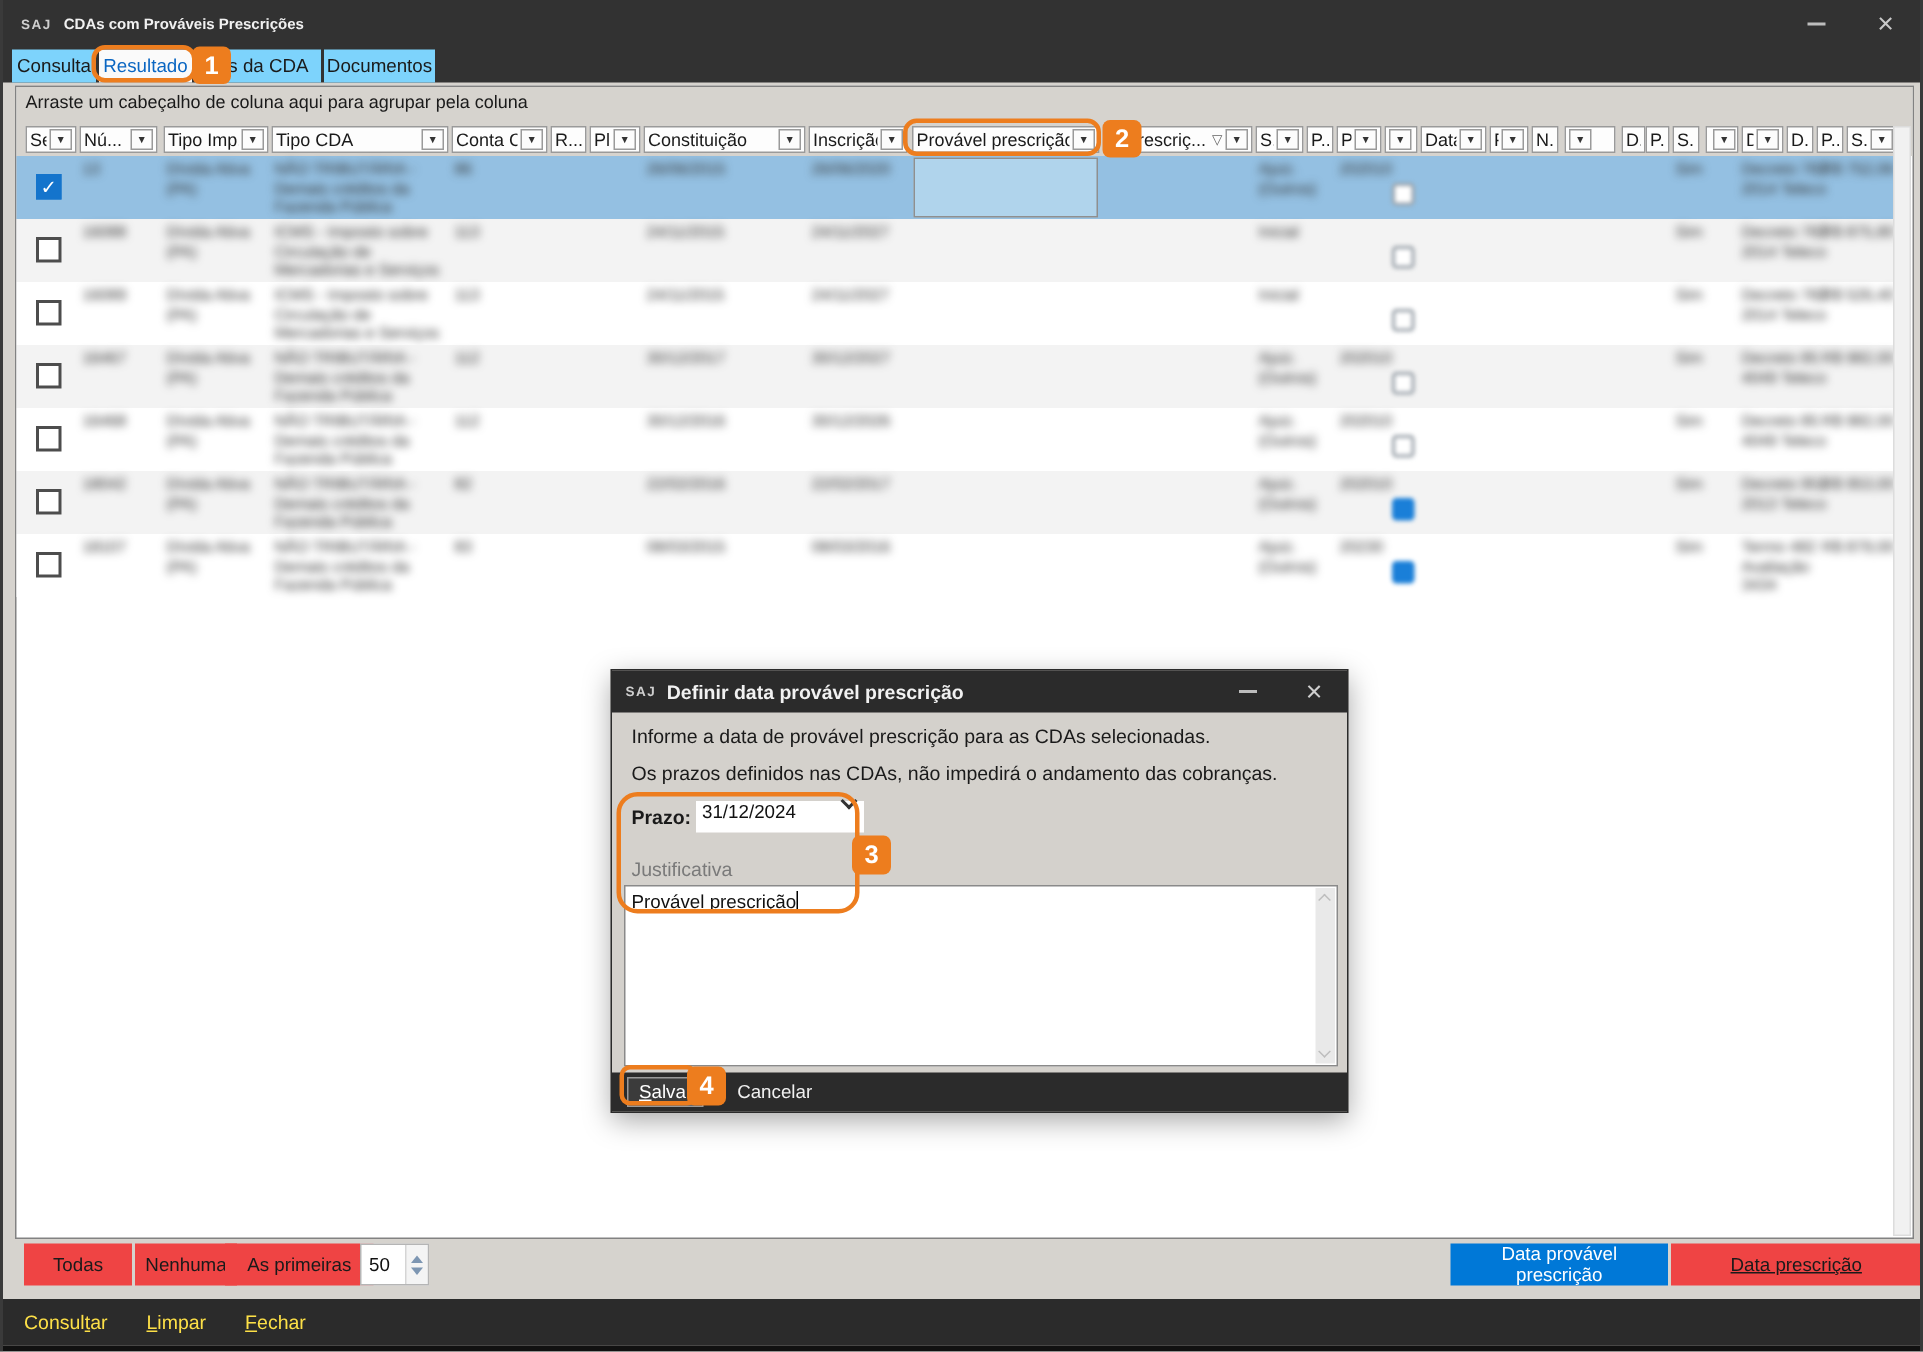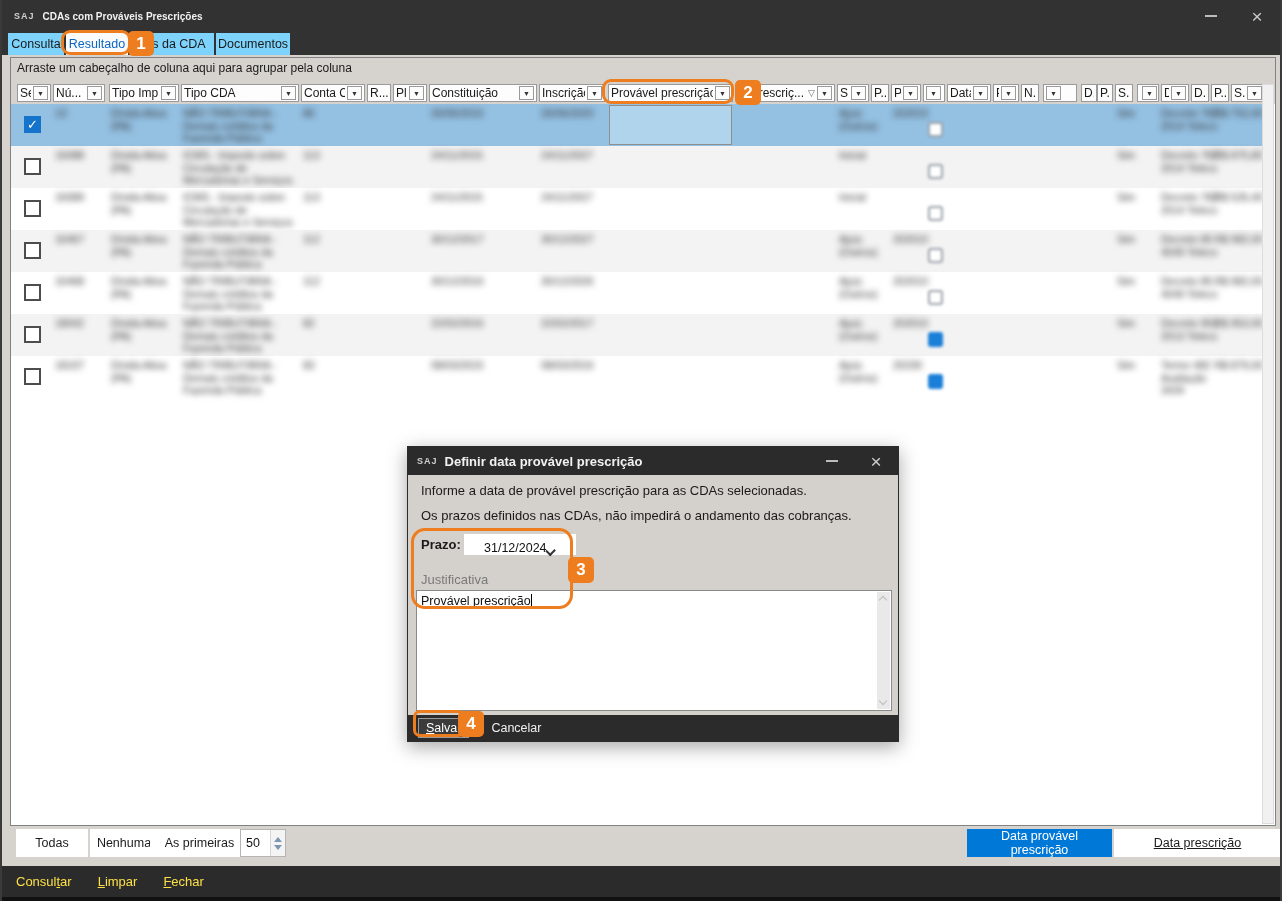--- a/index.html
+++ b/index.html
@@ -41,21 +41,21 @@
   .cb{position:absolute;left:13px;top:12px;width:17px;height:17px;background:#fff;border:2px solid #4d4d4d;}
   .cb.checked{background:#1474cc;border-color:#1474cc;color:#fff;font-size:13px;line-height:14px;text-align:center;}
   .bcell{position:absolute;top:3px;font-size:10.5px;line-height:12.5px;color:#333;
          filter:blur(3px);word-wrap:break-word;}
   .bcell.r{text-align:right;}
   .ricon{position:absolute;left:917px;top:18px;width:15px;height:15px;border-radius:3px;filter:blur(1.5px);}
   .ricon.outline{background:#fff;border:2px solid #98a0a8;}
   .ricon.blue{background:#1a7fd8;border:2px solid #1a7fd8;}
   .editcell{position:absolute;left:598px;top:1px;width:123px;height:40px;background:#b0d4ec;border:1px solid #8f8f8f;}
   
-  .fbtn{position:absolute;top:829px;height:28px;background:#ffffff;color:#1a1a1a;font-size:12.5px;
+  .fbtn{position:absolute;top:829px;height:28px;background:#ef4444;color:#1a1a1a;font-size:12.5px;
         display:flex;align-items:center;justify-content:center;border:none;}
   .fbtn.blue{background:#0078d7;color:#fff;}
   .spinner{position:absolute;left:238px;top:829px;width:46px;height:28px;background:#fff;border:1px solid #b5b5b5;display:flex;}
   .spin-val{flex:1;font-size:12.5px;color:#111;padding:6px 0 0 5px;}
   .spin-btns{width:15px;border-left:1px solid #d5d5d5;background:#f4f4f4;display:flex;flex-direction:column;align-items:center;justify-content:center;gap:3px;}
   .tri-up{width:0;height:0;border-left:4px solid transparent;border-right:4px solid transparent;border-bottom:5px solid #7d96b2;}
   .tri-dn{width:0;height:0;border-left:4px solid transparent;border-right:4px solid transparent;border-top:5px solid #7d96b2;}
   
   .menubar{position:absolute;left:0;top:866px;width:100%;height:31px;background:#2b2b2b;display:flex;align-items:center;gap:26px;padding-left:14px;}
   .menu-item{color:#fde047;font-size:13px;}
@@ -64,21 +64,21 @@
   
   .dialog{position:absolute;left:405px;top:446px;width:492px;height:296px;background:#d4d1cc;
           border:1px solid #2b2b2b;box-shadow:0 5px 18px rgba(0,0,0,.35);}
   .dlg-title{position:absolute;left:0;top:0;width:100%;height:28px;background:#2b2b2b;display:flex;align-items:center;}
   .dlg-title .saj-logo{margin:0 7px 0 9px;}
   .dlg-title-text{color:#f1f1f1;font-weight:bold;font-size:13px;}
   .dlg-controls{margin-left:auto;display:flex;align-items:center;height:100%;}
   .dlg-btn{width:44px;height:100%;display:flex;align-items:center;justify-content:center;color:#cfcfcf;}
   .dlg-line{position:absolute;left:13px;font-size:13px;color:#1a1a1a;}
   .prazo-label{position:absolute;left:13px;top:90px;font-size:13px;font-weight:bold;color:#1a1a1a;}
-  .combo{position:absolute;left:56px;top:87px;width:112px;height:21px;background:#fff;display:flex;align-items:flex-end;padding:0 20px;}
+  .combo{position:absolute;left:56px;top:87px;width:112px;height:21px;background:#fff;display:flex;align-items:flex-start;padding:0 4px;}
   .combo-val{font-size:12.5px;color:#111;flex:1;}
   .chev{width:8px;height:8px;border-right:2px solid #333;border-bottom:2px solid #333;transform:rotate(45deg);margin:-4px 2px 0 0;}
   .just-label{position:absolute;left:13px;top:125px;font-size:13px;color:#7a7a7a;}
   .textarea{position:absolute;left:8px;top:143px;width:476px;height:121px;background:#fff;border:1px solid #8a8a8a;}
   .ta-text{position:absolute;left:4px;top:3px;font-size:12.5px;color:#111;}
   .caret{display:inline-block;width:1px;height:13px;background:#000;vertical-align:-2px;}
   .ta-scroll{position:absolute;top:1px;right:1px;bottom:1px;width:13px;background:#e9e9e9;}
   .sc-chev{position:absolute;left:3px;width:6px;height:6px;border-right:1.5px solid #bdbdbd;border-bottom:1.5px solid #bdbdbd;}
   .sc-up{top:5px;transform:rotate(-135deg);}
   .sc-dn{bottom:5px;transform:rotate(45deg);}

